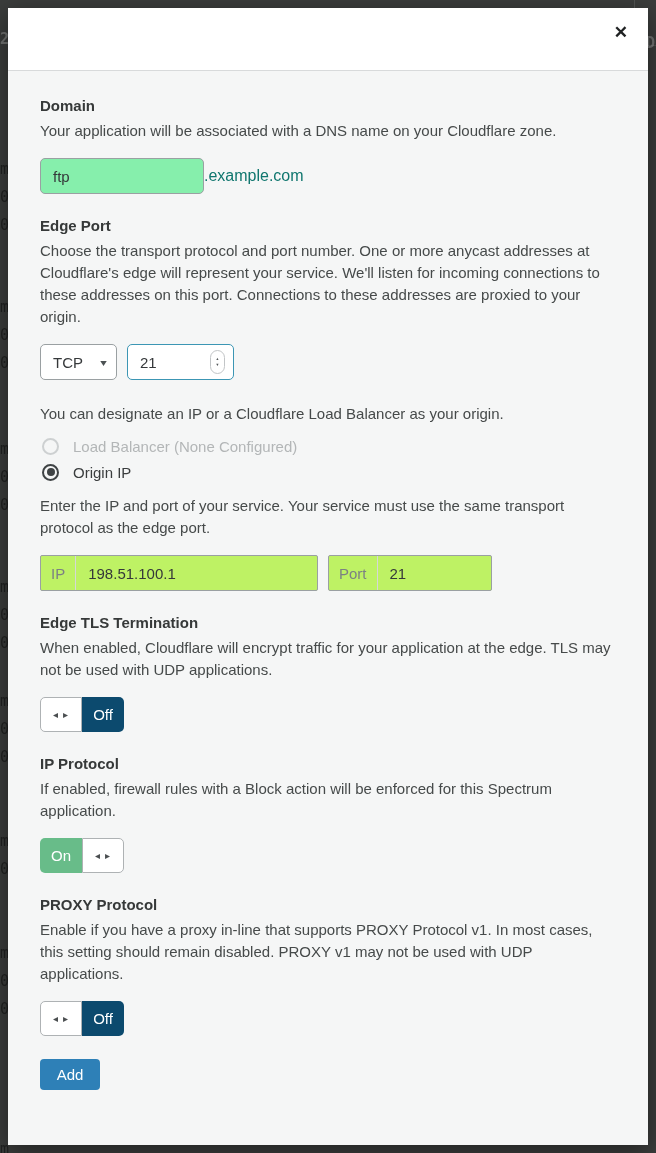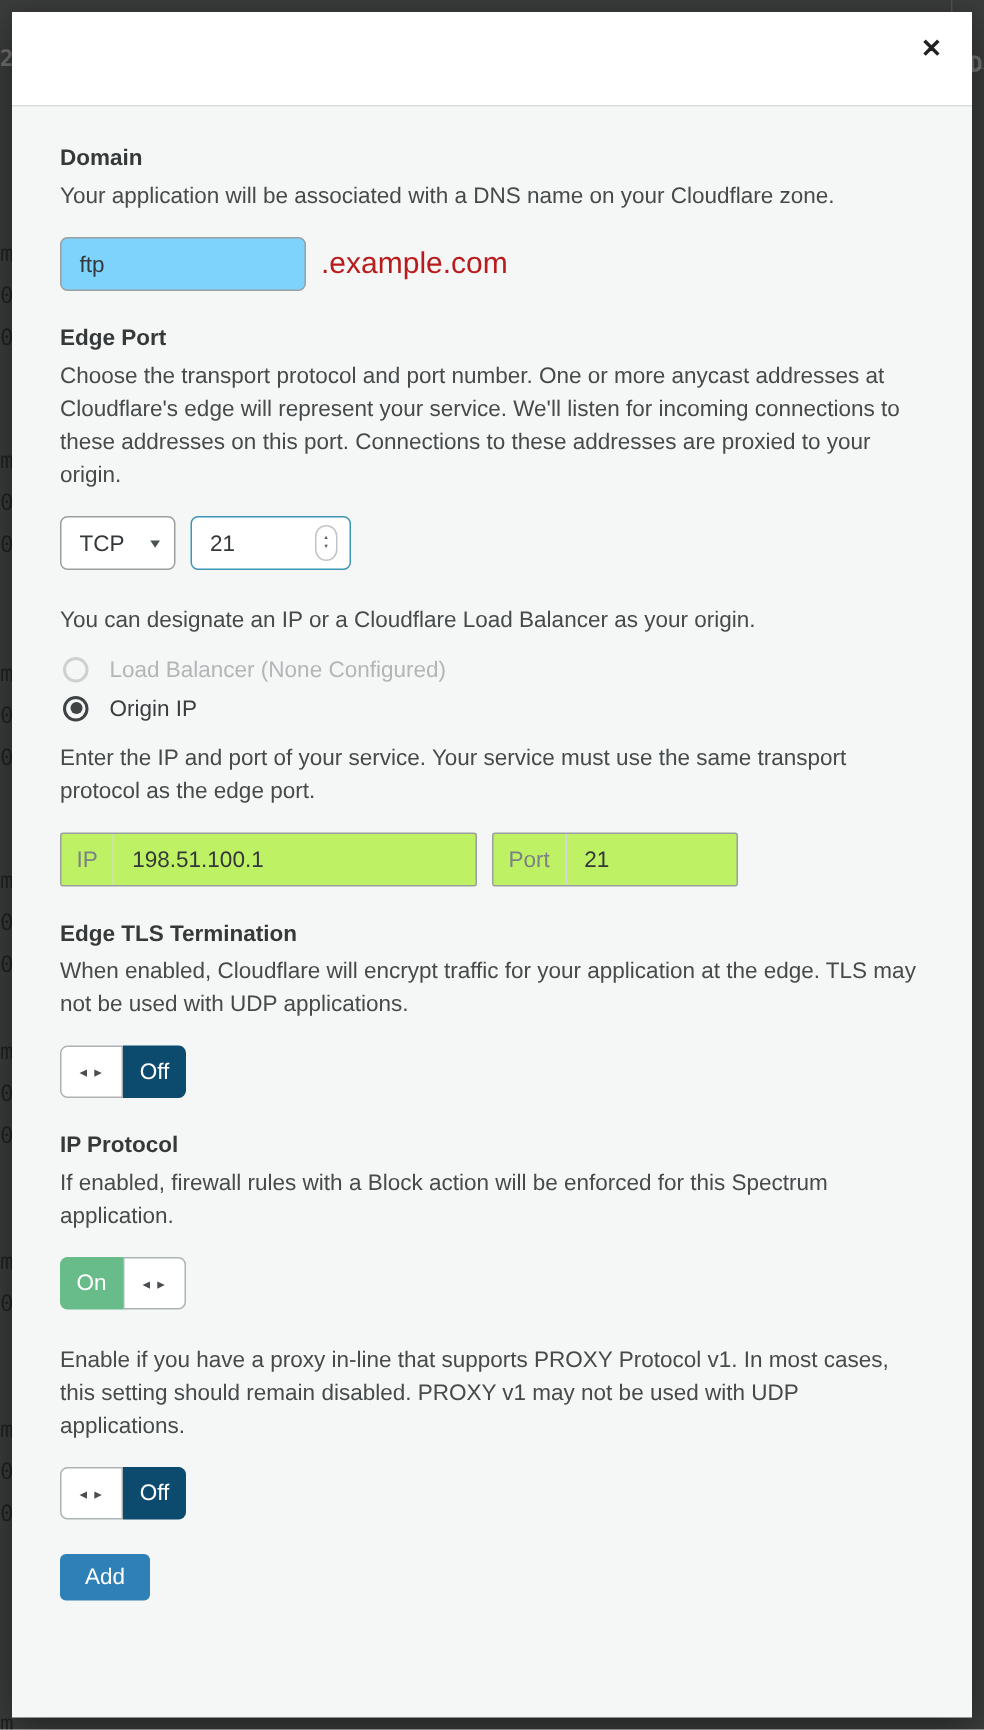--- a/index.html
+++ b/index.html
@@ -76,29 +76,29 @@
     line-height: 22px;
     margin-bottom: 16px;
   }
   .row { display: flex; align-items: center; }
 
   
   .text-input {
     height: 36px;
     border: 1px solid #9aa0a2;
     border-radius: 5px;
-    background: #7dd3fc;
+    background: #86efac;
     padding: 0 12px;
     font-size: 15px;
     color: #35383a;
     font-family: "Liberation Sans", sans-serif;
     outline: none;
   }
   .domain-input { width: 164px; }
-  .suffix { font-size: 20px; color: #b91c1c; margin-left: 10px; }
+  .suffix { font-size: 16px; color: #0f766e; }
 
   
   .select-box {
     width: 77px; height: 36px;
     border: 1px solid #9aa0a2;
     border-radius: 5px;
     background: #fff;
     display: flex; align-items: center; justify-content: space-between;
     padding: 0 10px 0 12px;
     font-size: 15px; color: #35383a;
@@ -326,20 +326,21 @@
     <div class="section firewall-section">
       <div class="section-label">IP Protocol</div>
       <div class="desc">If enabled, firewall rules with a Block action will be enforced for this Spectrum application.</div>
       <div class="toggle on toggle-wrap">
         <span class="seg state">On</span>
         <span class="seg handle">◂ ▸</span>
       </div>
     </div>
 
     <div class="section proxy-section">
+      <div class="section-label">PROXY Protocol</div>
       <div class="desc">Enable if you have a proxy in-line that supports PROXY Protocol v1. In most cases, this setting should remain disabled. PROXY v1 may not be used with UDP applications.</div>
       <div class="toggle off">
         <span class="seg handle">◂ ▸</span>
         <span class="seg state">Off</span>
       </div>
     </div>
 
     <div class="footer-row">
       <button class="add-btn">Add</button>
     </div>

